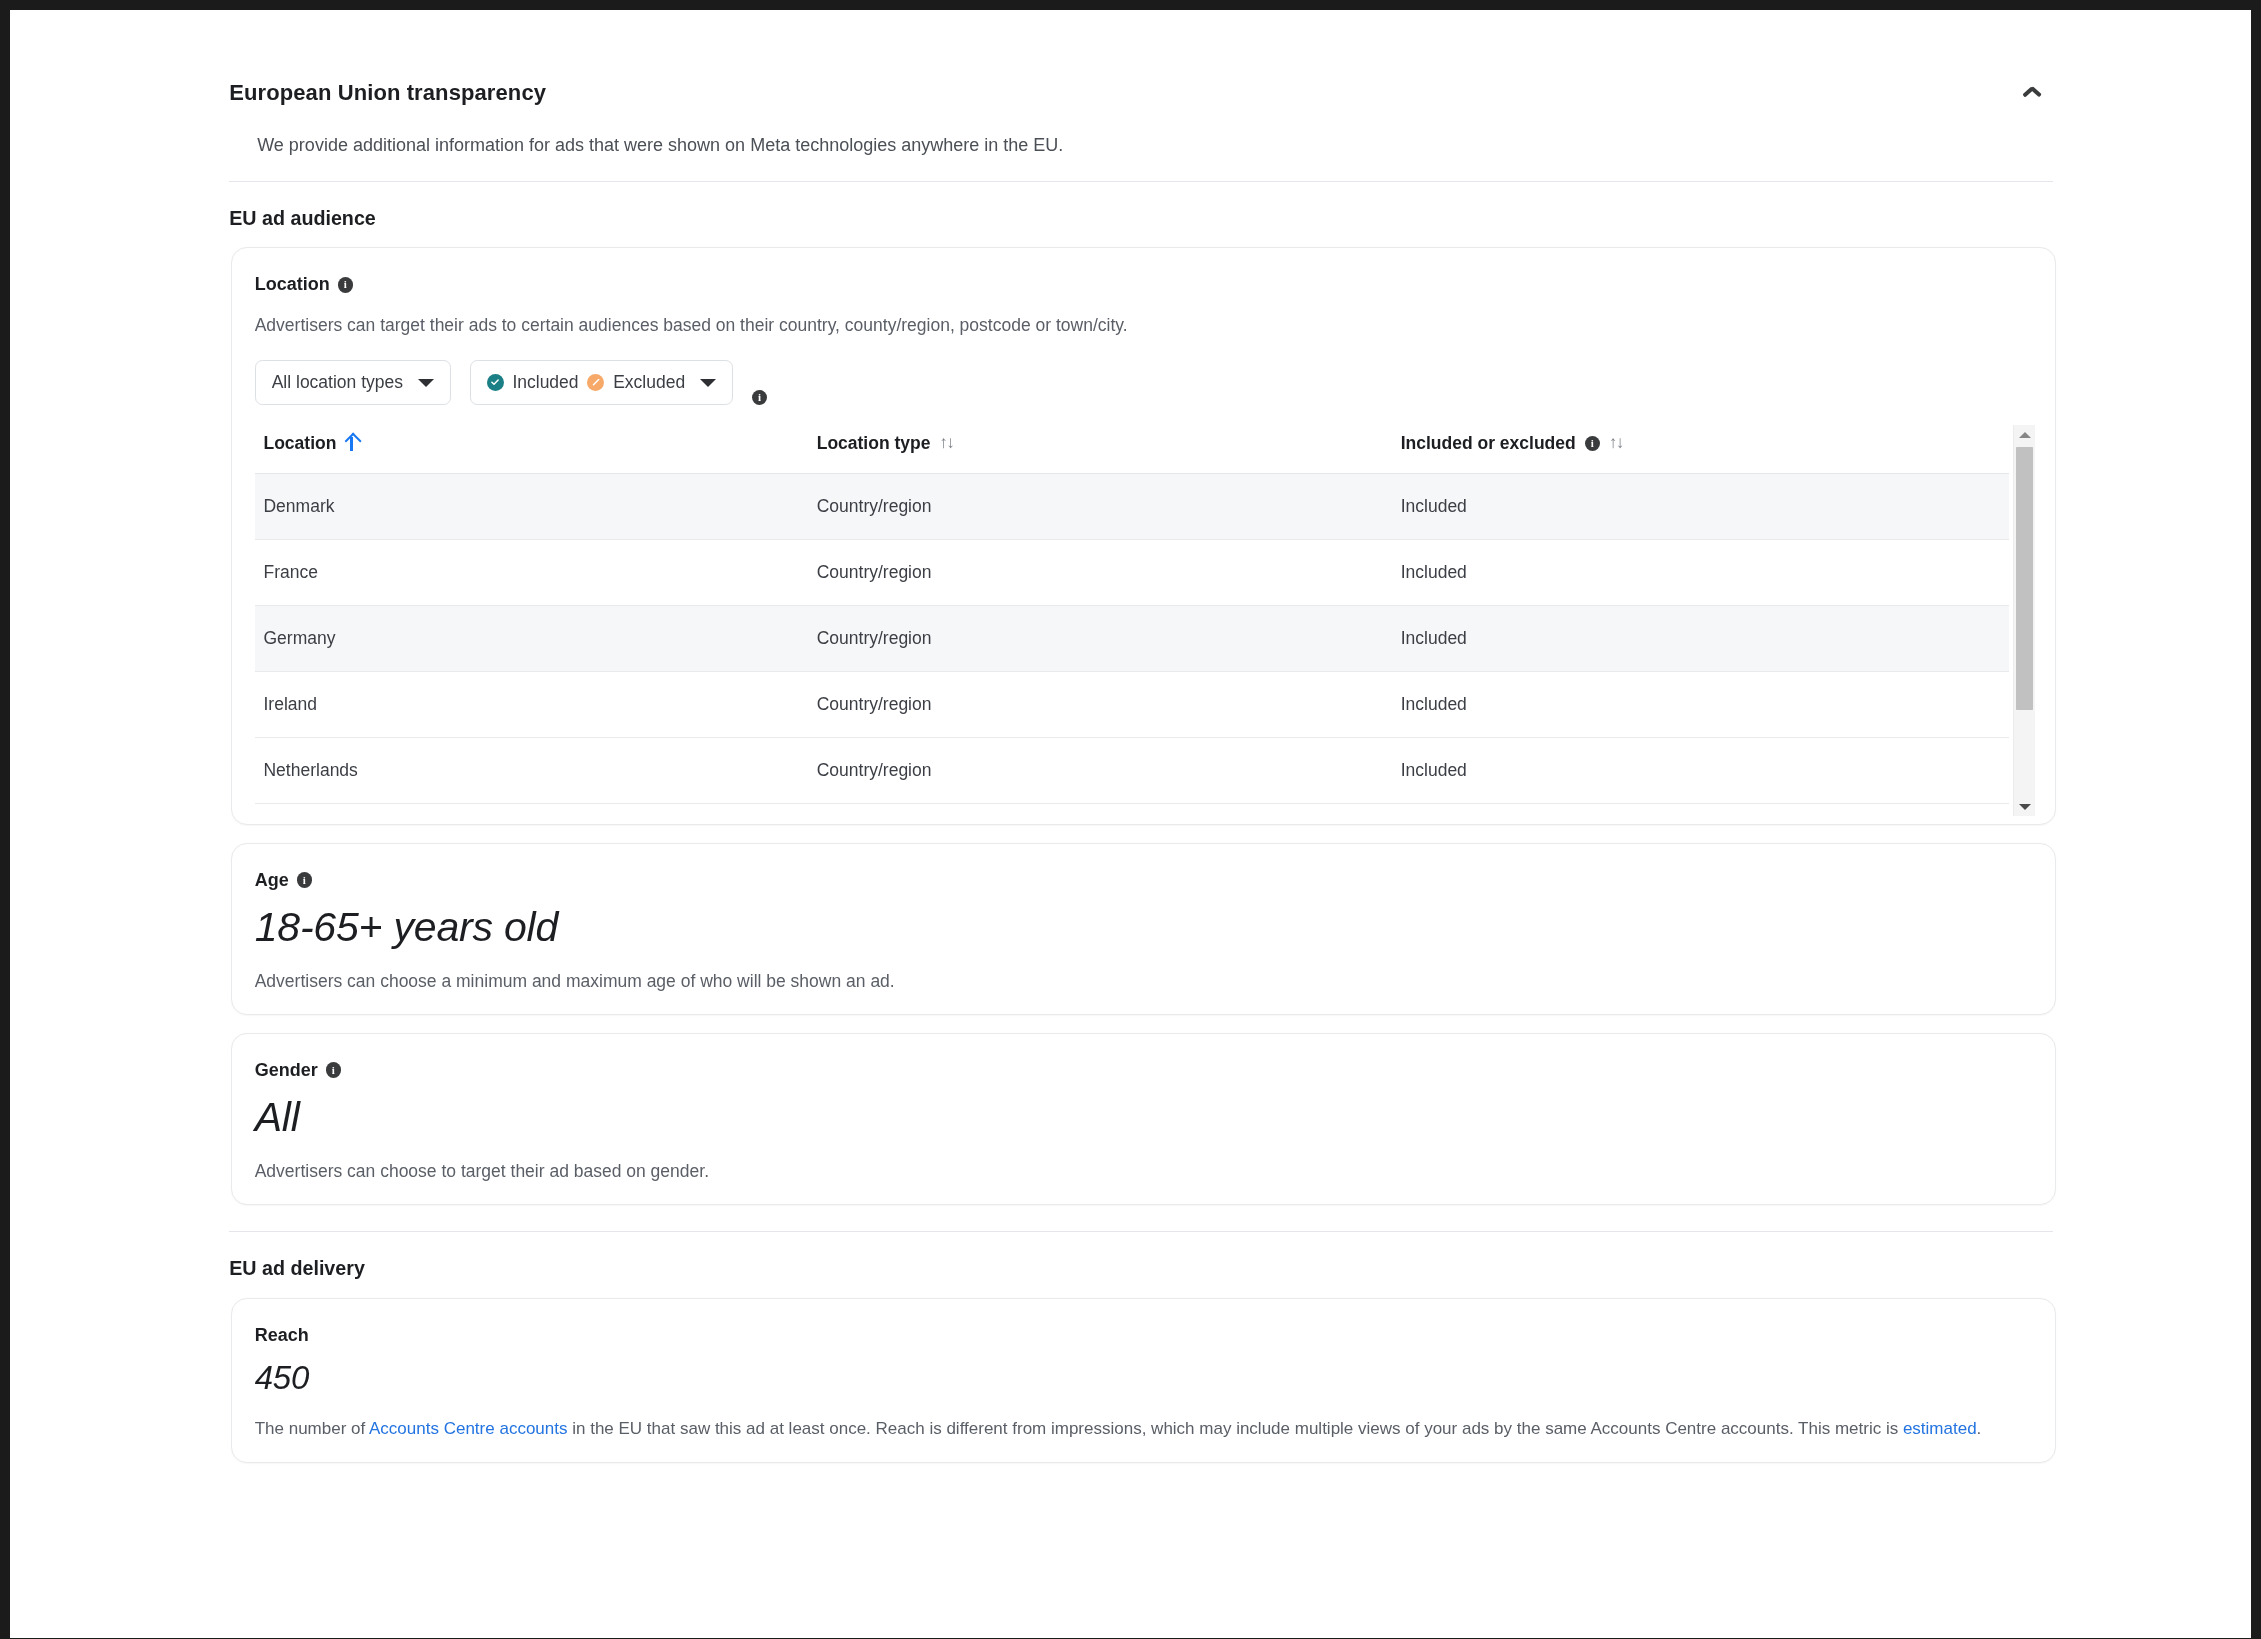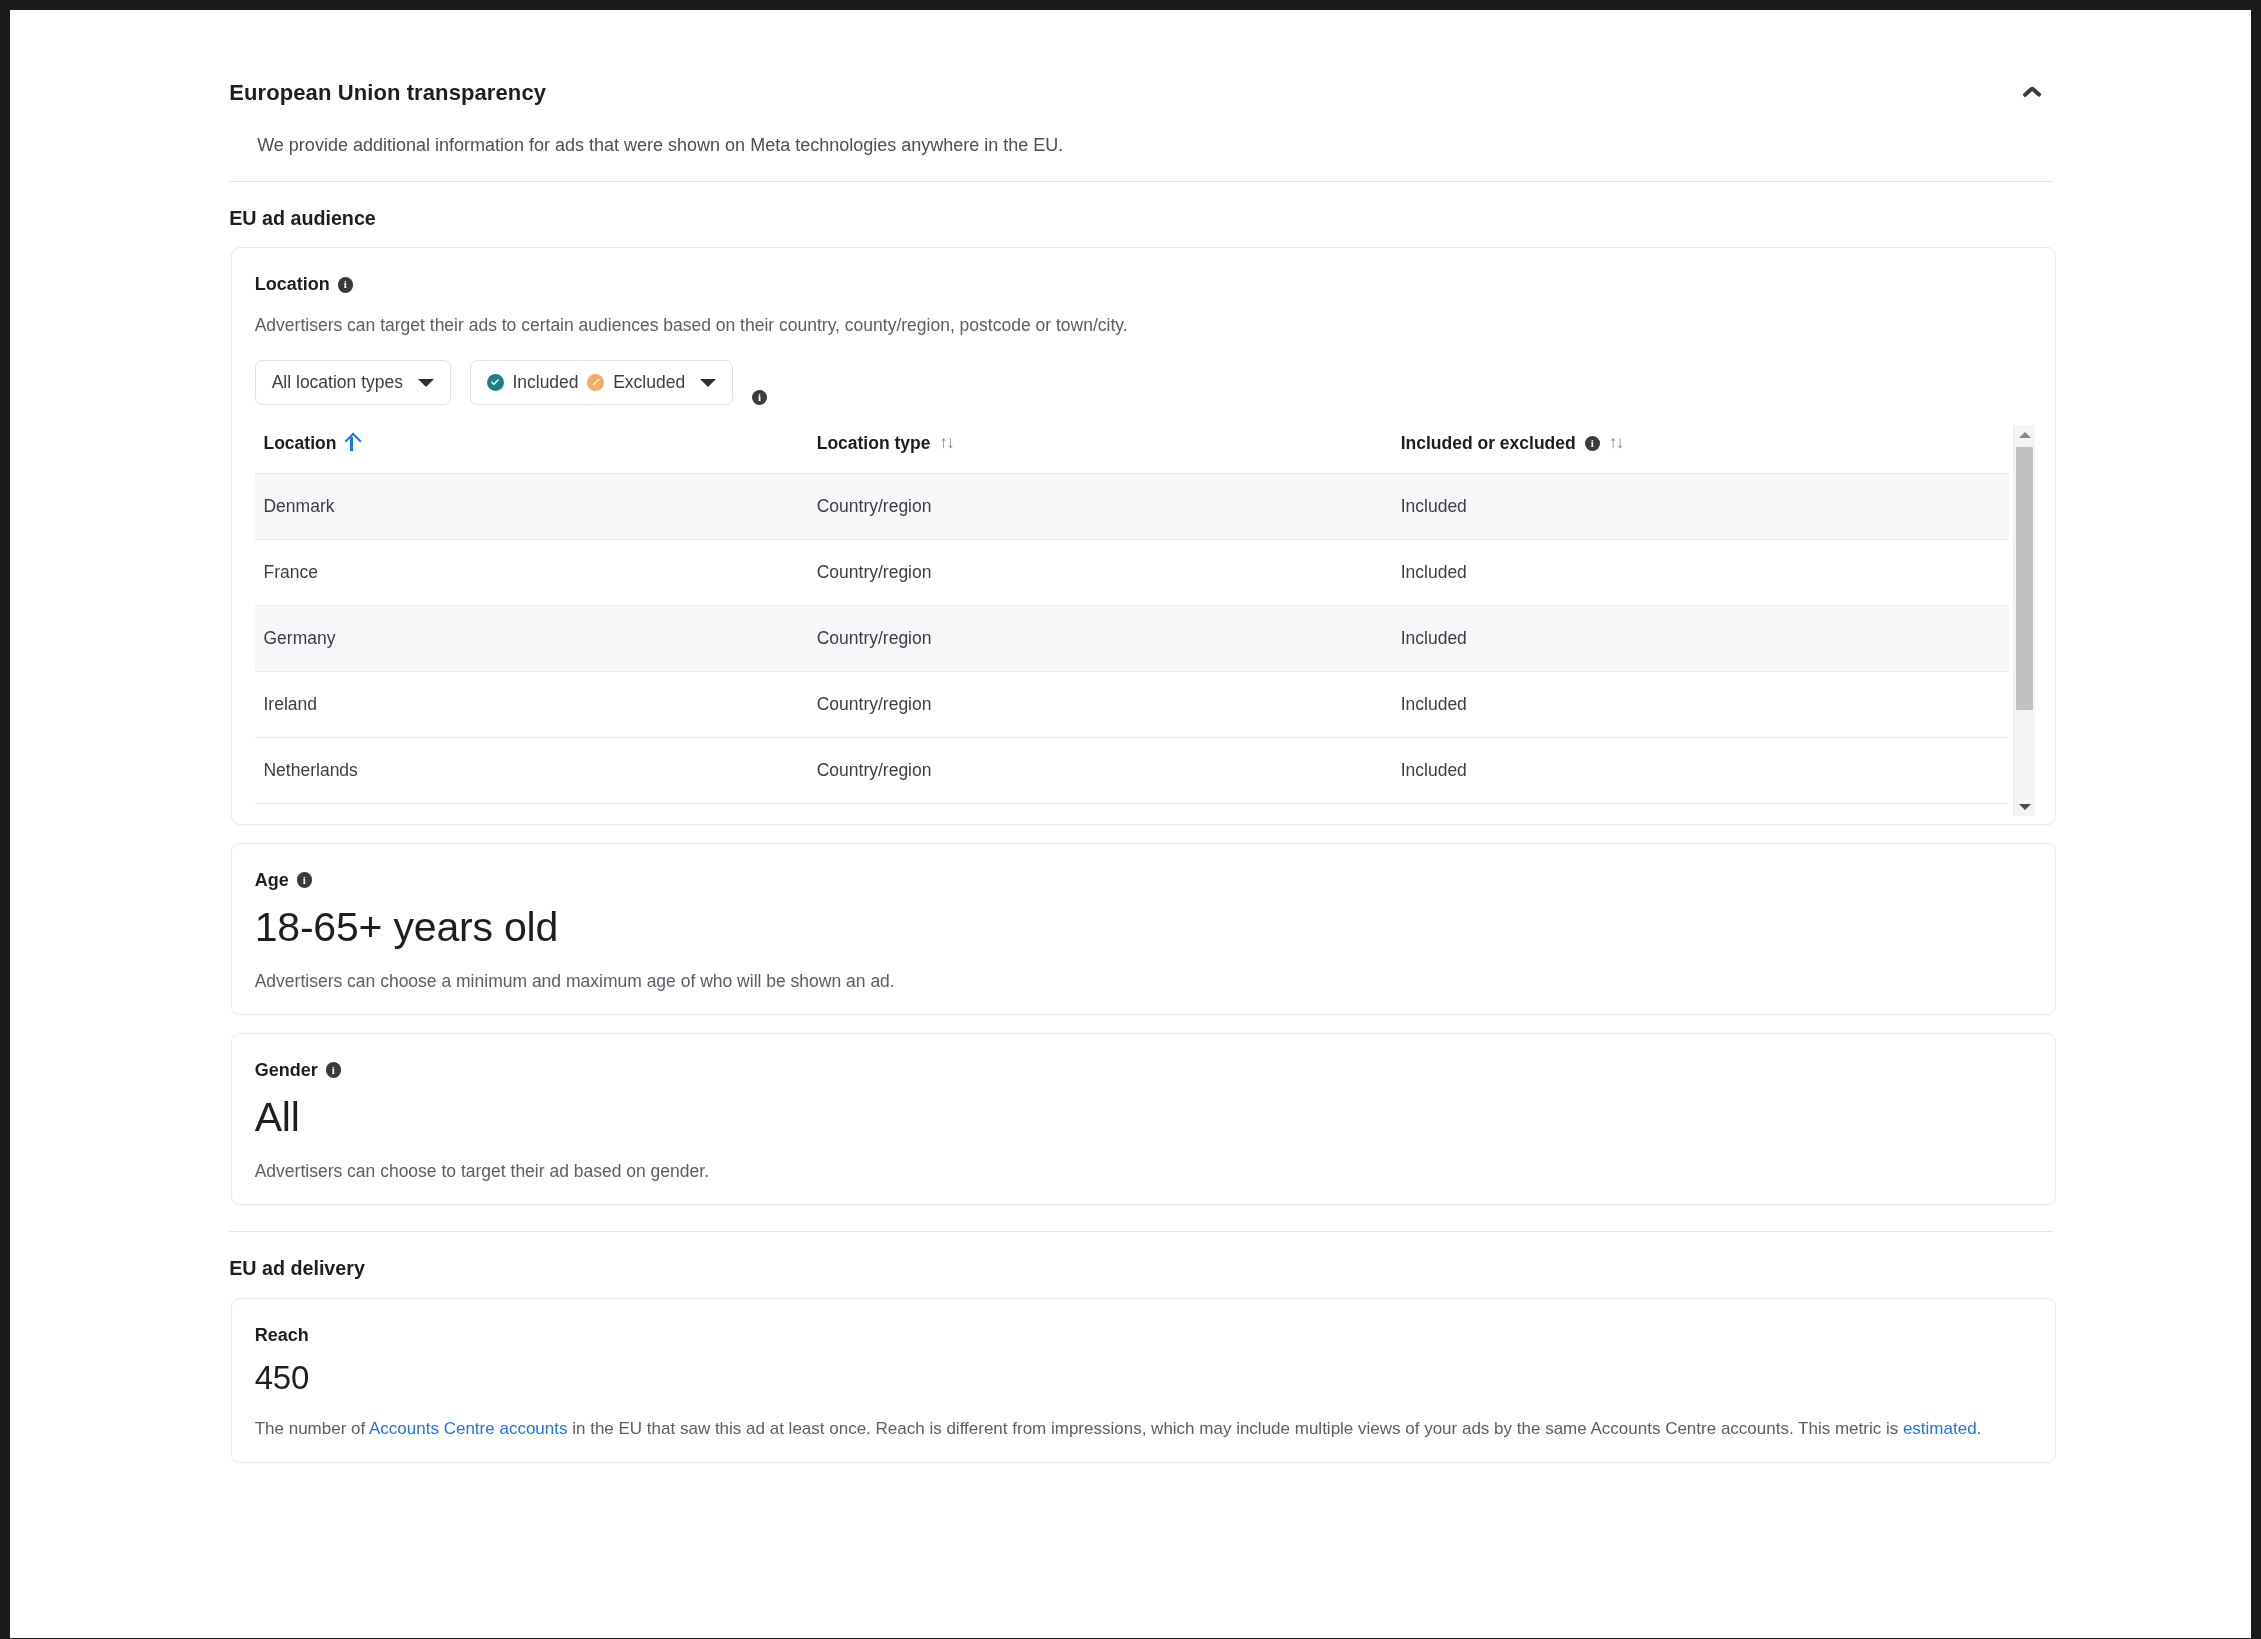--- a/index.html
+++ b/index.html
@@ -65,35 +65,35 @@
     font-size: 19.7px; font-weight: 700; color: #1c1e21;
   }
 
   
   .card {
     margin-top: 17.5px;
     margin-left: 1.5px;
     width: 1825px;
     background: #fff;
     border: 1.5px solid #e9eaec;
-    border-radius: 9px;
+    border-radius: 16px;
     box-shadow: 0 0.7px 1.5px rgba(0,0,0,.035);
     padding: 26px 23px 20.4px 23px;
   }
   .card-label {
     font-size: 18px; font-weight: 700; color: #1c1e21;
     display: flex; align-items: center; gap: 8px;
   }
   .card-desc {
     margin-top: 19px;
     font-size: 17.5px; color: #5a5e66; line-height: 1.35;
   }
   .big-value {
     font-size: 41px; color: #1c1e21; font-weight: 400;
-    line-height: 1.12; margin-top: 14.6px; letter-spacing: -0.2px;
+    line-height: 1.12; margin-top: 14.6px; letter-spacing: -0.2px; font-style: italic;
   }
   .big-value.num { font-size: 33px; }
 
   
   .info-icon {
     width: 15.3px; height: 15.3px; border-radius: 50%;
     background: #3a3b3c; color: #fff;
     font-size: 11px; font-weight: 700; font-family: "Liberation Serif", serif;
     display: inline-flex; align-items: center; justify-content: center;
     line-height: 1; flex: 0 0 auto;

